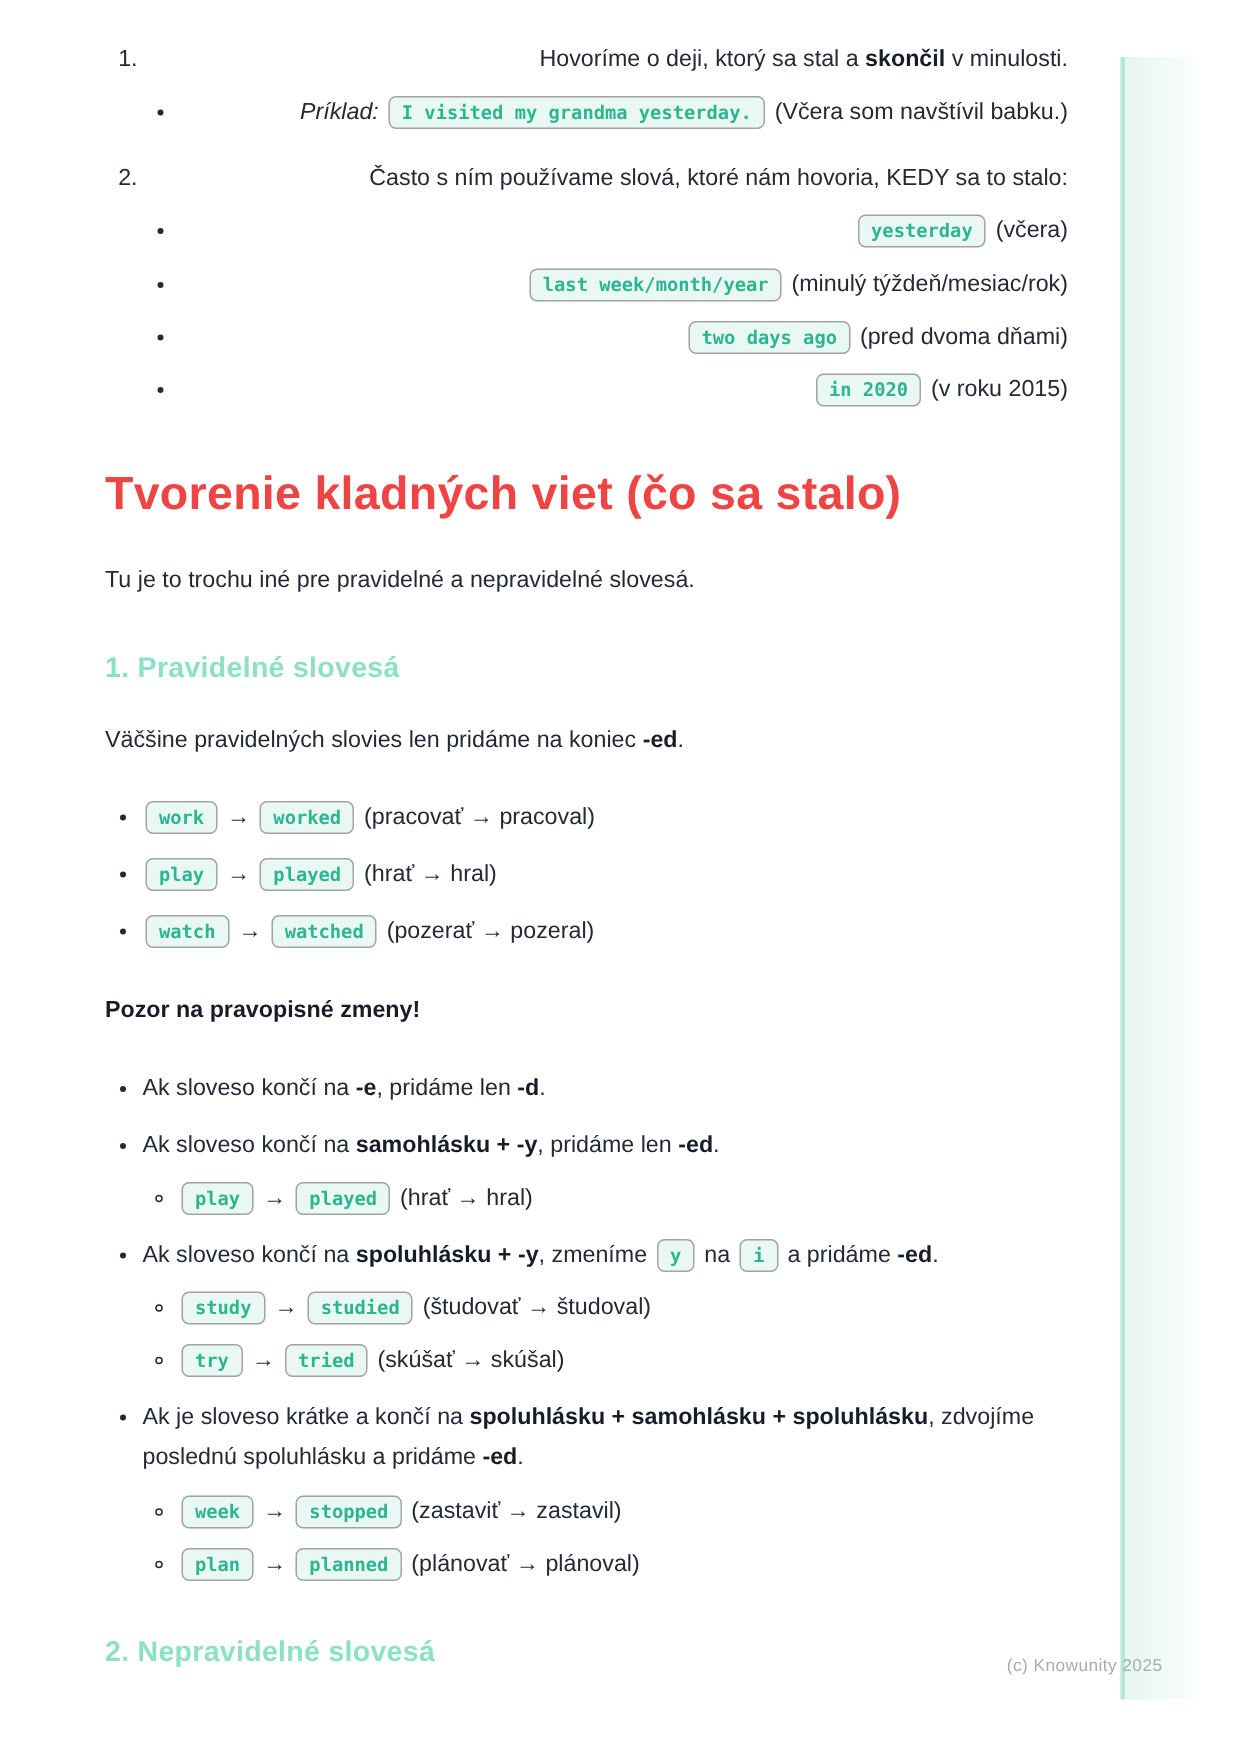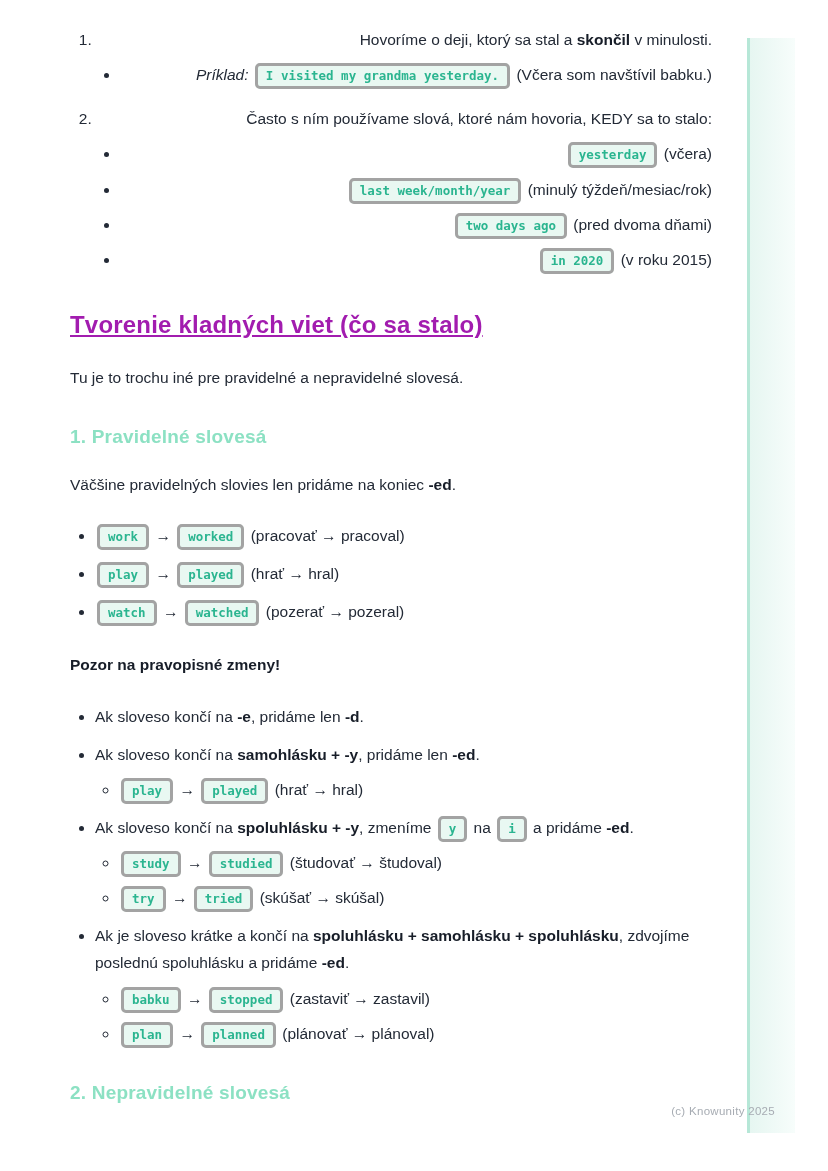--- a/index.html
+++ b/index.html
@@ -18,42 +18,42 @@
     z-index:0;
   }
   .watermark{
     position:absolute;top:1101px;right:53px;z-index:2;
     color:#a7acb3;font-size:11.5px;letter-spacing:.3px;margin-left:12px;
   }
   main{
     position:absolute;top:26px;left:70px;width:642px;z-index:1;
   }
   h2{
-    margin:36px 0 24px;font-size:24px;line-height:1.3;
-    color:#a21caf;font-weight:700;letter-spacing:.2px;text-decoration:underline;
+    margin:36px 0 24px;font-size:31px;line-height:1.3;
+    color:#ef4444;font-weight:700;letter-spacing:.2px;
   }
   h3{
     margin:34px 0 21px;font-size:19px;line-height:1.3;
     color:#8ce1c3;font-weight:700;letter-spacing:.2px;
   }
   p{margin:0 0 24px;}
   ol.blk{margin:0 0 28px;padding-left:26px;text-align:right;}
   ol.blk>li{margin-bottom:17px;}
   ul.blk{margin:0 0 26px;padding-left:25px;list-style:disc;}
   ul.blk>li{margin-bottom:11px;}
   ul.sub{margin:8px 0 4px;padding-left:24px;}
   ol.blk>li>ul.sub{list-style:disc;}
   ul.blk>li>ul.sub{list-style:circle;}
   ul.sub>li{margin-bottom:8px;}
   .bold{font-weight:700;color:#171d28;}
   .italic{font-style:italic;}
   code.chip{
     font-family:"DejaVu Sans Mono","Liberation Mono",monospace;
     font-size:12.5px;font-weight:700;color:#2bb590;
-    background:#e9f8f2;border:3px solid #a3a3a3;border-radius:5px;
+    background:#e9f8f2;border:1px solid #a3a3a3;border-radius:5px;
     padding:2px 8px 3px;margin:0 2px;white-space:nowrap;
   }
 </style>
 </head>
 <body>
 
 <div class="edge-band"></div>
 <div class="watermark">(c) Knowunity 2025</div>
 <main>
     <ol class="blk">
@@ -80,18 +80,18 @@
     <ul class="blk">
       <li><span>Ak sloveso končí na </span><span class="bold">-e</span><span>, pridáme len </span><span class="bold">-d</span><span>.</span></li>
       <li><span>Ak sloveso končí na </span><span class="bold">samohlásku + -y</span><span>, pridáme len </span><span class="bold">-ed</span><span>.</span><ul class="sub">
           <li><code class="chip">play</code><span> → </span><code class="chip">played</code><span> (hrať → hral)</span></li>
         </ul></li>
       <li><span>Ak sloveso končí na </span><span class="bold">spoluhlásku + -y</span><span>, zmeníme </span><code class="chip">y</code><span> na </span><code class="chip">i</code><span> a pridáme </span><span class="bold">-ed</span><span>.</span><ul class="sub">
           <li><code class="chip">study</code><span> → </span><code class="chip">studied</code><span> (študovať → študoval)</span></li>
           <li><code class="chip">try</code><span> → </span><code class="chip">tried</code><span> (skúšať → skúšal)</span></li>
         </ul></li>
       <li><span>Ak je sloveso krátke a končí na </span><span class="bold">spoluhlásku + samohlásku + spoluhlásku</span><span>, zdvojíme poslednú spoluhlásku a pridáme </span><span class="bold">-ed</span><span>.</span><ul class="sub">
-          <li><code class="chip">babku</code><span> → </span><code class="chip">stopped</code><span> (zastaviť → zastavil)</span></li>
+          <li><code class="chip">week</code><span> → </span><code class="chip">stopped</code><span> (zastaviť → zastavil)</span></li>
           <li><code class="chip">plan</code><span> → </span><code class="chip">planned</code><span> (plánovať → plánoval)</span></li>
         </ul></li>
     </ul>
     <h3>2. Nepravidelné slovesá</h3>
   </main>
 
 </body></html>

